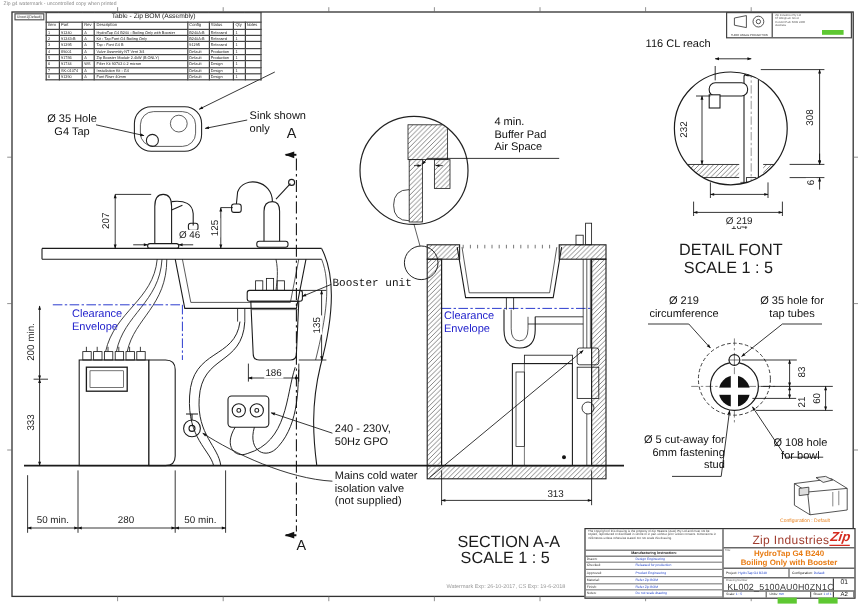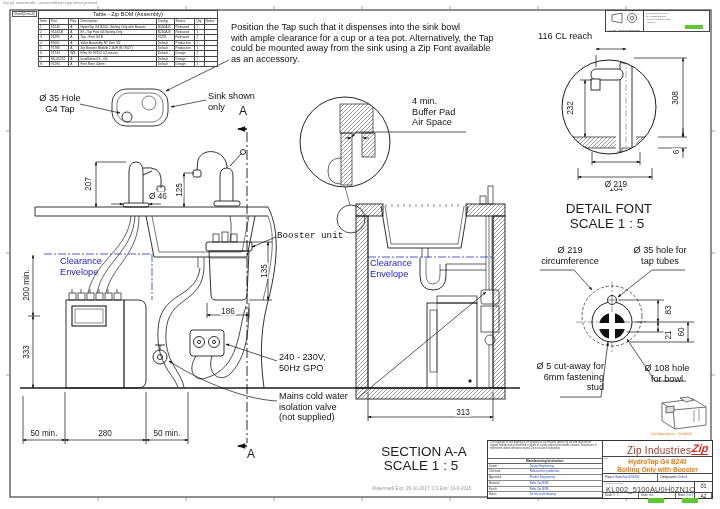--- a/index.html
+++ b/index.html
@@ -407,24 +407,20 @@
           <td>A</td>
           <td>Font Riser 40mm</td>
           <td>Default</td>
           <td>Design</td>
           <td>1</td>
           <td></td>
         </tr>
       </tbody>
 </table>
 
-<div class="txt callout" style="left:231px;top:22px;width:300px;">Position the Tap such that it dispenses into the sink bowl
-with ample clearance for a cup or a tea pot. Alternatively, the Tap
-could be mounted away from the sink using a Zip Font available
-as an accessory.</div>
 
 <div class="txt callout ctr" style="position:absolute;left:60px;top:104px;">Ø 35 Hole
 G4 Tap</div>
 <div class="txt callout" style="left:208px;top:91px;">Sink shown
 only</div>
 
 <div class="h1dim" style="left:243px;top:111px;font-size:12px;">A</div>
 <div class="h1dim" style="left:251px;top:454px;font-size:12px;">A</div>
 
 <div class="dim rot" style="left:88px;top:184px;">207</div>

